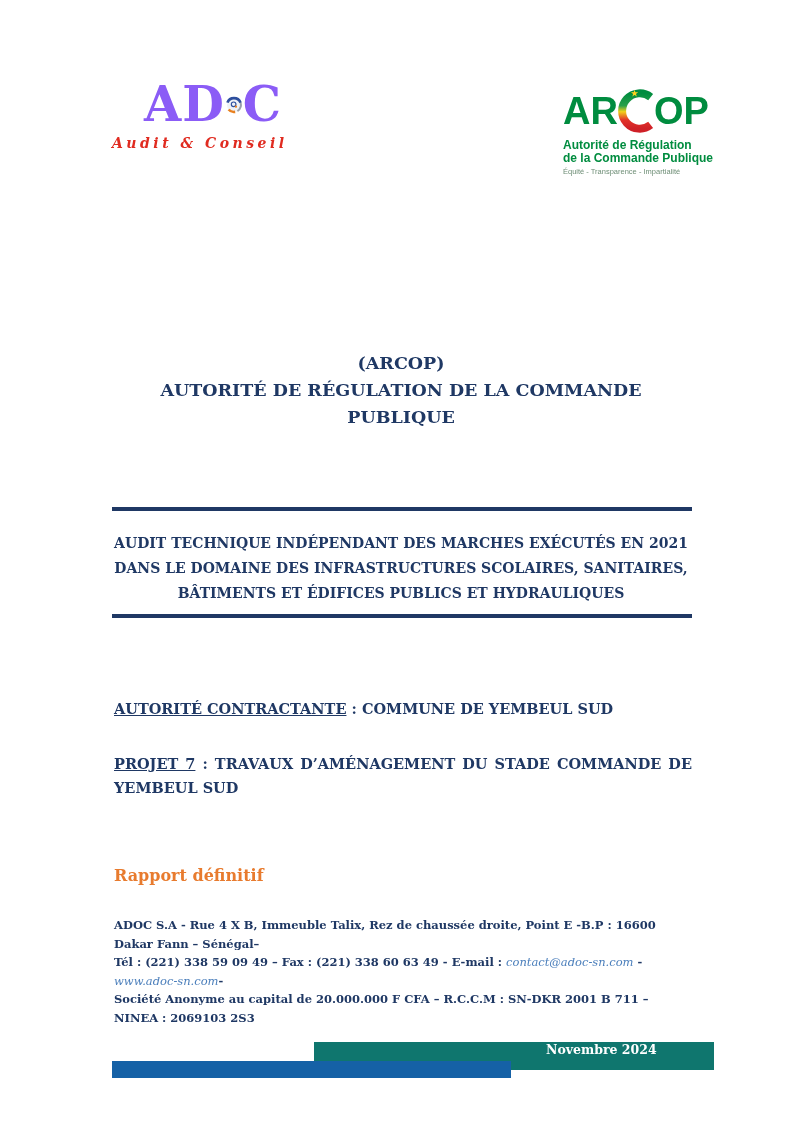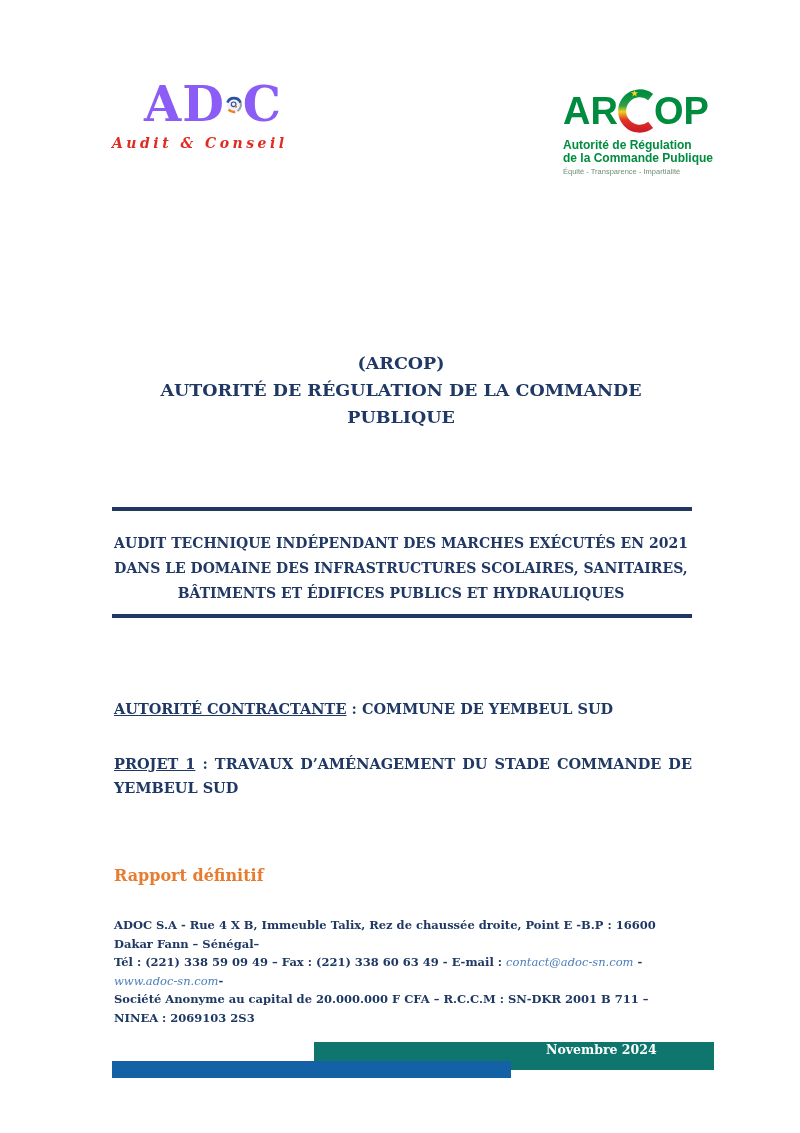--- a/index.html
+++ b/index.html
@@ -123,21 +123,21 @@
 
   <div class="rule top"></div>
   <div class="subject-title">AUDIT TECHNIQUE INDÉPENDANT DES MARCHES EXÉCUTÉS EN 2021 DANS LE DOMAINE DES INFRASTRUCTURES SCOLAIRES, SANITAIRES, BÂTIMENTS ET ÉDIFICES PUBLICS ET HYDRAULIQUES</div>
   <div class="rule bottom"></div>
 
   <div class="contract-line">
     <span class="u">AUTORITÉ CONTRACTANTE</span><span> : </span><span>COMMUNE DE YEMBEUL SUD</span>
   </div>
 
   <div class="project-line">
-    <span class="u">PROJET 1</span><span> : </span><span>TRAVAUX D’AMÉNAGEMENT DU STADE COMMANDE DE YEMBEUL SUD</span>
+    <span class="u">PROJET 7</span><span> : </span><span>TRAVAUX D’AMÉNAGEMENT DU STADE COMMANDE DE YEMBEUL SUD</span>
   </div>
 
   <div class="report-type">Rapport définitif</div>
 
   <div class="footer">
     <div>ADOC S.A - Rue 4 X B, Immeuble Talix, Rez de chaussée droite, Point E -B.P : 16600 Dakar Fann – Sénégal–</div>
     <div><span>Tél : (221) 338 59 09 49 – Fax : (221) 338 60 63 49 - E-mail : </span><a href="#" class="link">contact@adoc-sn.com</a><span> - </span><a href="#" class="link">www.adoc-sn.com</a><span>-</span></div>
     <div>Société Anonyme au capital de 20.000.000 F CFA – R.C.C.M : SN-DKR 2001 B 711 – NINEA : 2069103 2S3</div>
   </div>
 

